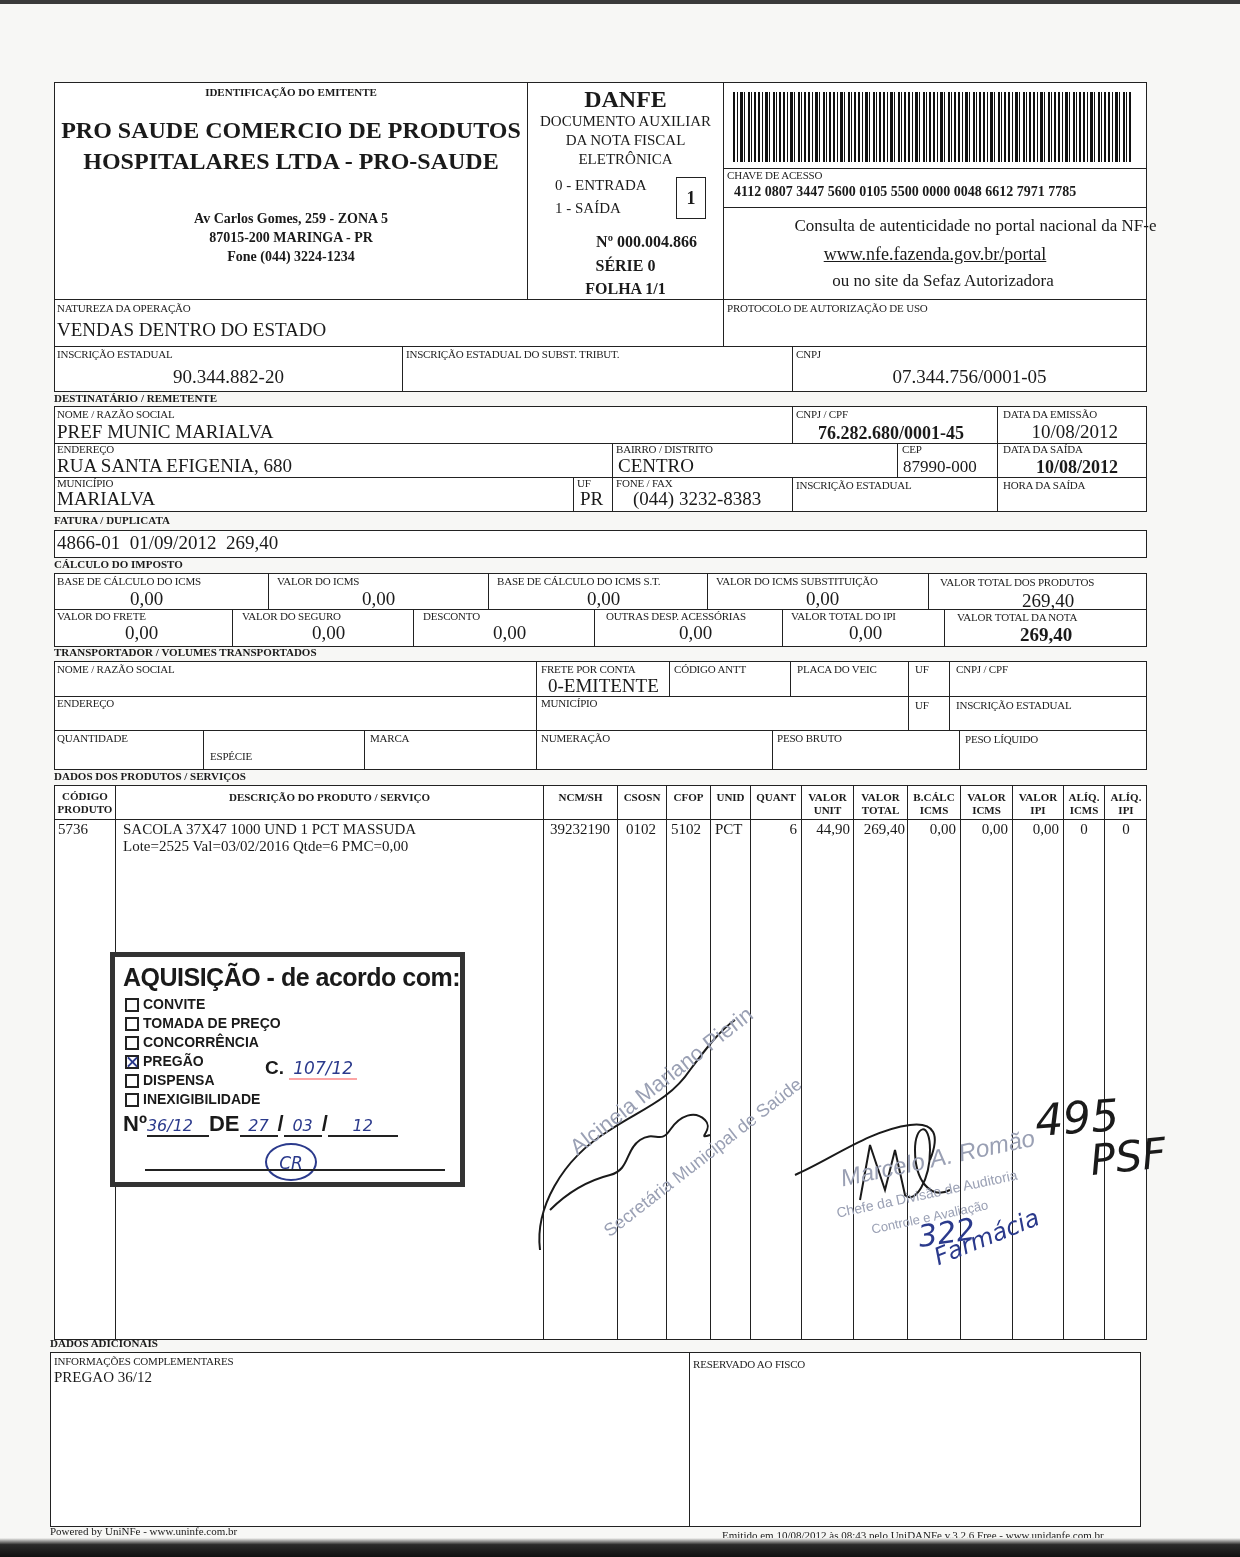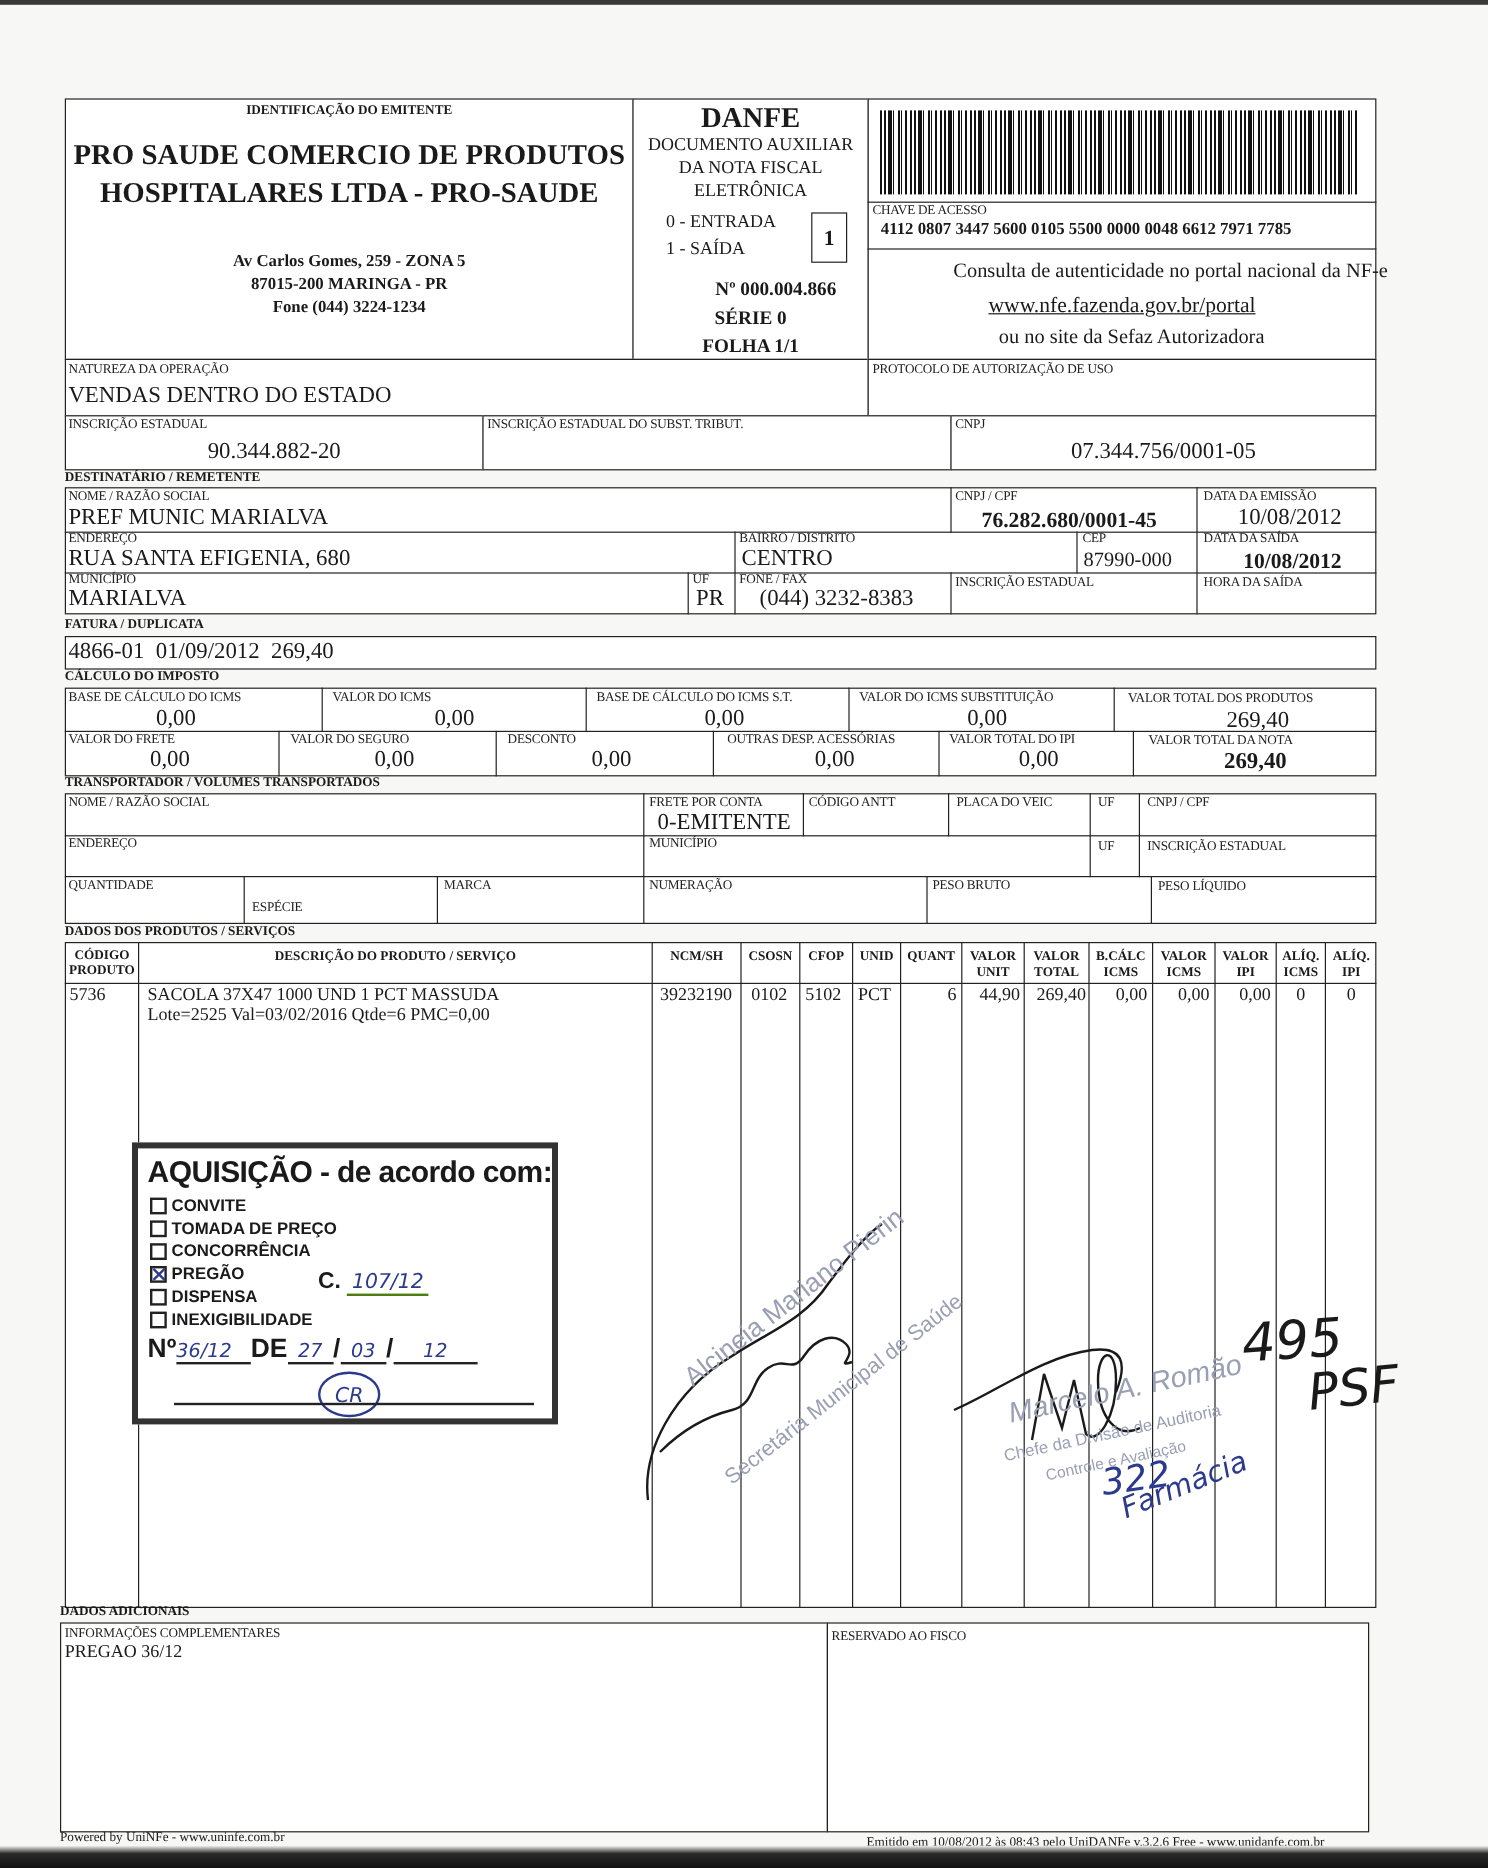--- a/index.html
+++ b/index.html
@@ -263,21 +263,21 @@
 <div class="stamp">
   <div class="stamp-title">AQUISIÇÃO - de acordo com:</div>
   <div class="stamp-opt" style="top:39px;"><span class="chk"></span><span>CONVITE</span></div>
   <div class="stamp-opt" style="top:58px;"><span class="chk"></span><span>TOMADA DE PREÇO</span></div>
   <div class="stamp-opt" style="top:77px;"><span class="chk"></span><span>CONCORRÊNCIA</span></div>
   <div class="stamp-opt" style="top:96px;"><span class="chk x"></span><span>PREGÃO</span></div>
   <div class="stamp-opt" style="top:115px;"><span class="chk"></span><span>DISPENSA</span></div>
   <div class="stamp-opt" style="top:134px;"><span class="chk"></span><span>INEXIGIBILIDADE</span></div>
   <div class="abs" style="left:150px;top:100px;font-size:19px;font-weight:bold;white-space:nowrap;">
     <span>C.</span>
-    <span class="hand" style="font-size:17px;border-bottom:2px solid #4d7c0f;padding:0 4px;">107/12</span>
+    <span class="hand" style="font-size:17px;border-bottom:2px solid #fca5a5;padding:0 4px;">107/12</span>
   </div>
   <div class="abs" style="left:8px;top:154px;font-size:22px;font-weight:bold;white-space:nowrap;">
     <span>Nº</span><span class="hand" style="font-size:16px;display:inline-block;width:62px;border-bottom:2px solid #222;">36/12</span><span>DE</span><span class="hand" style="font-size:16px;display:inline-block;width:38px;text-align:center;border-bottom:2px solid #222;">27</span>/<span class="hand" style="font-size:16px;display:inline-block;width:38px;text-align:center;border-bottom:2px solid #222;">03</span>/<span class="hand" style="font-size:16px;display:inline-block;width:70px;text-align:center;border-bottom:2px solid #222;">12</span>
   </div>
   <div class="abs center" style="left:150px;top:186px;width:52px;height:38px;border:2px solid #2b3a8c;border-radius:50%;color:#2b3a8c;font-family:'DejaVu Sans',sans-serif;font-style:italic;font-size:17px;line-height:36px;">CR</div>
   <div class="abs" style="left:30px;top:212px;width:300px;border-top:2.5px solid #222;"></div>
 </div>
 
 <svg class="abs" style="left:530px;top:1010px;width:270px;height:250px;" viewBox="0 0 270 250">
   <path d="M10 240 C 5 200, 30 150, 80 120 C 110 100, 140 90, 160 60 C 175 40, 190 20, 205 10 M20 200 C 40 180, 60 170, 80 165 C 100 160, 95 140, 110 130 C 125 120, 130 135, 140 120 C 150 105, 165 100, 175 110 C 185 120, 165 130, 180 125" fill="none" stroke="#1a1a1a" stroke-width="2"></path>

